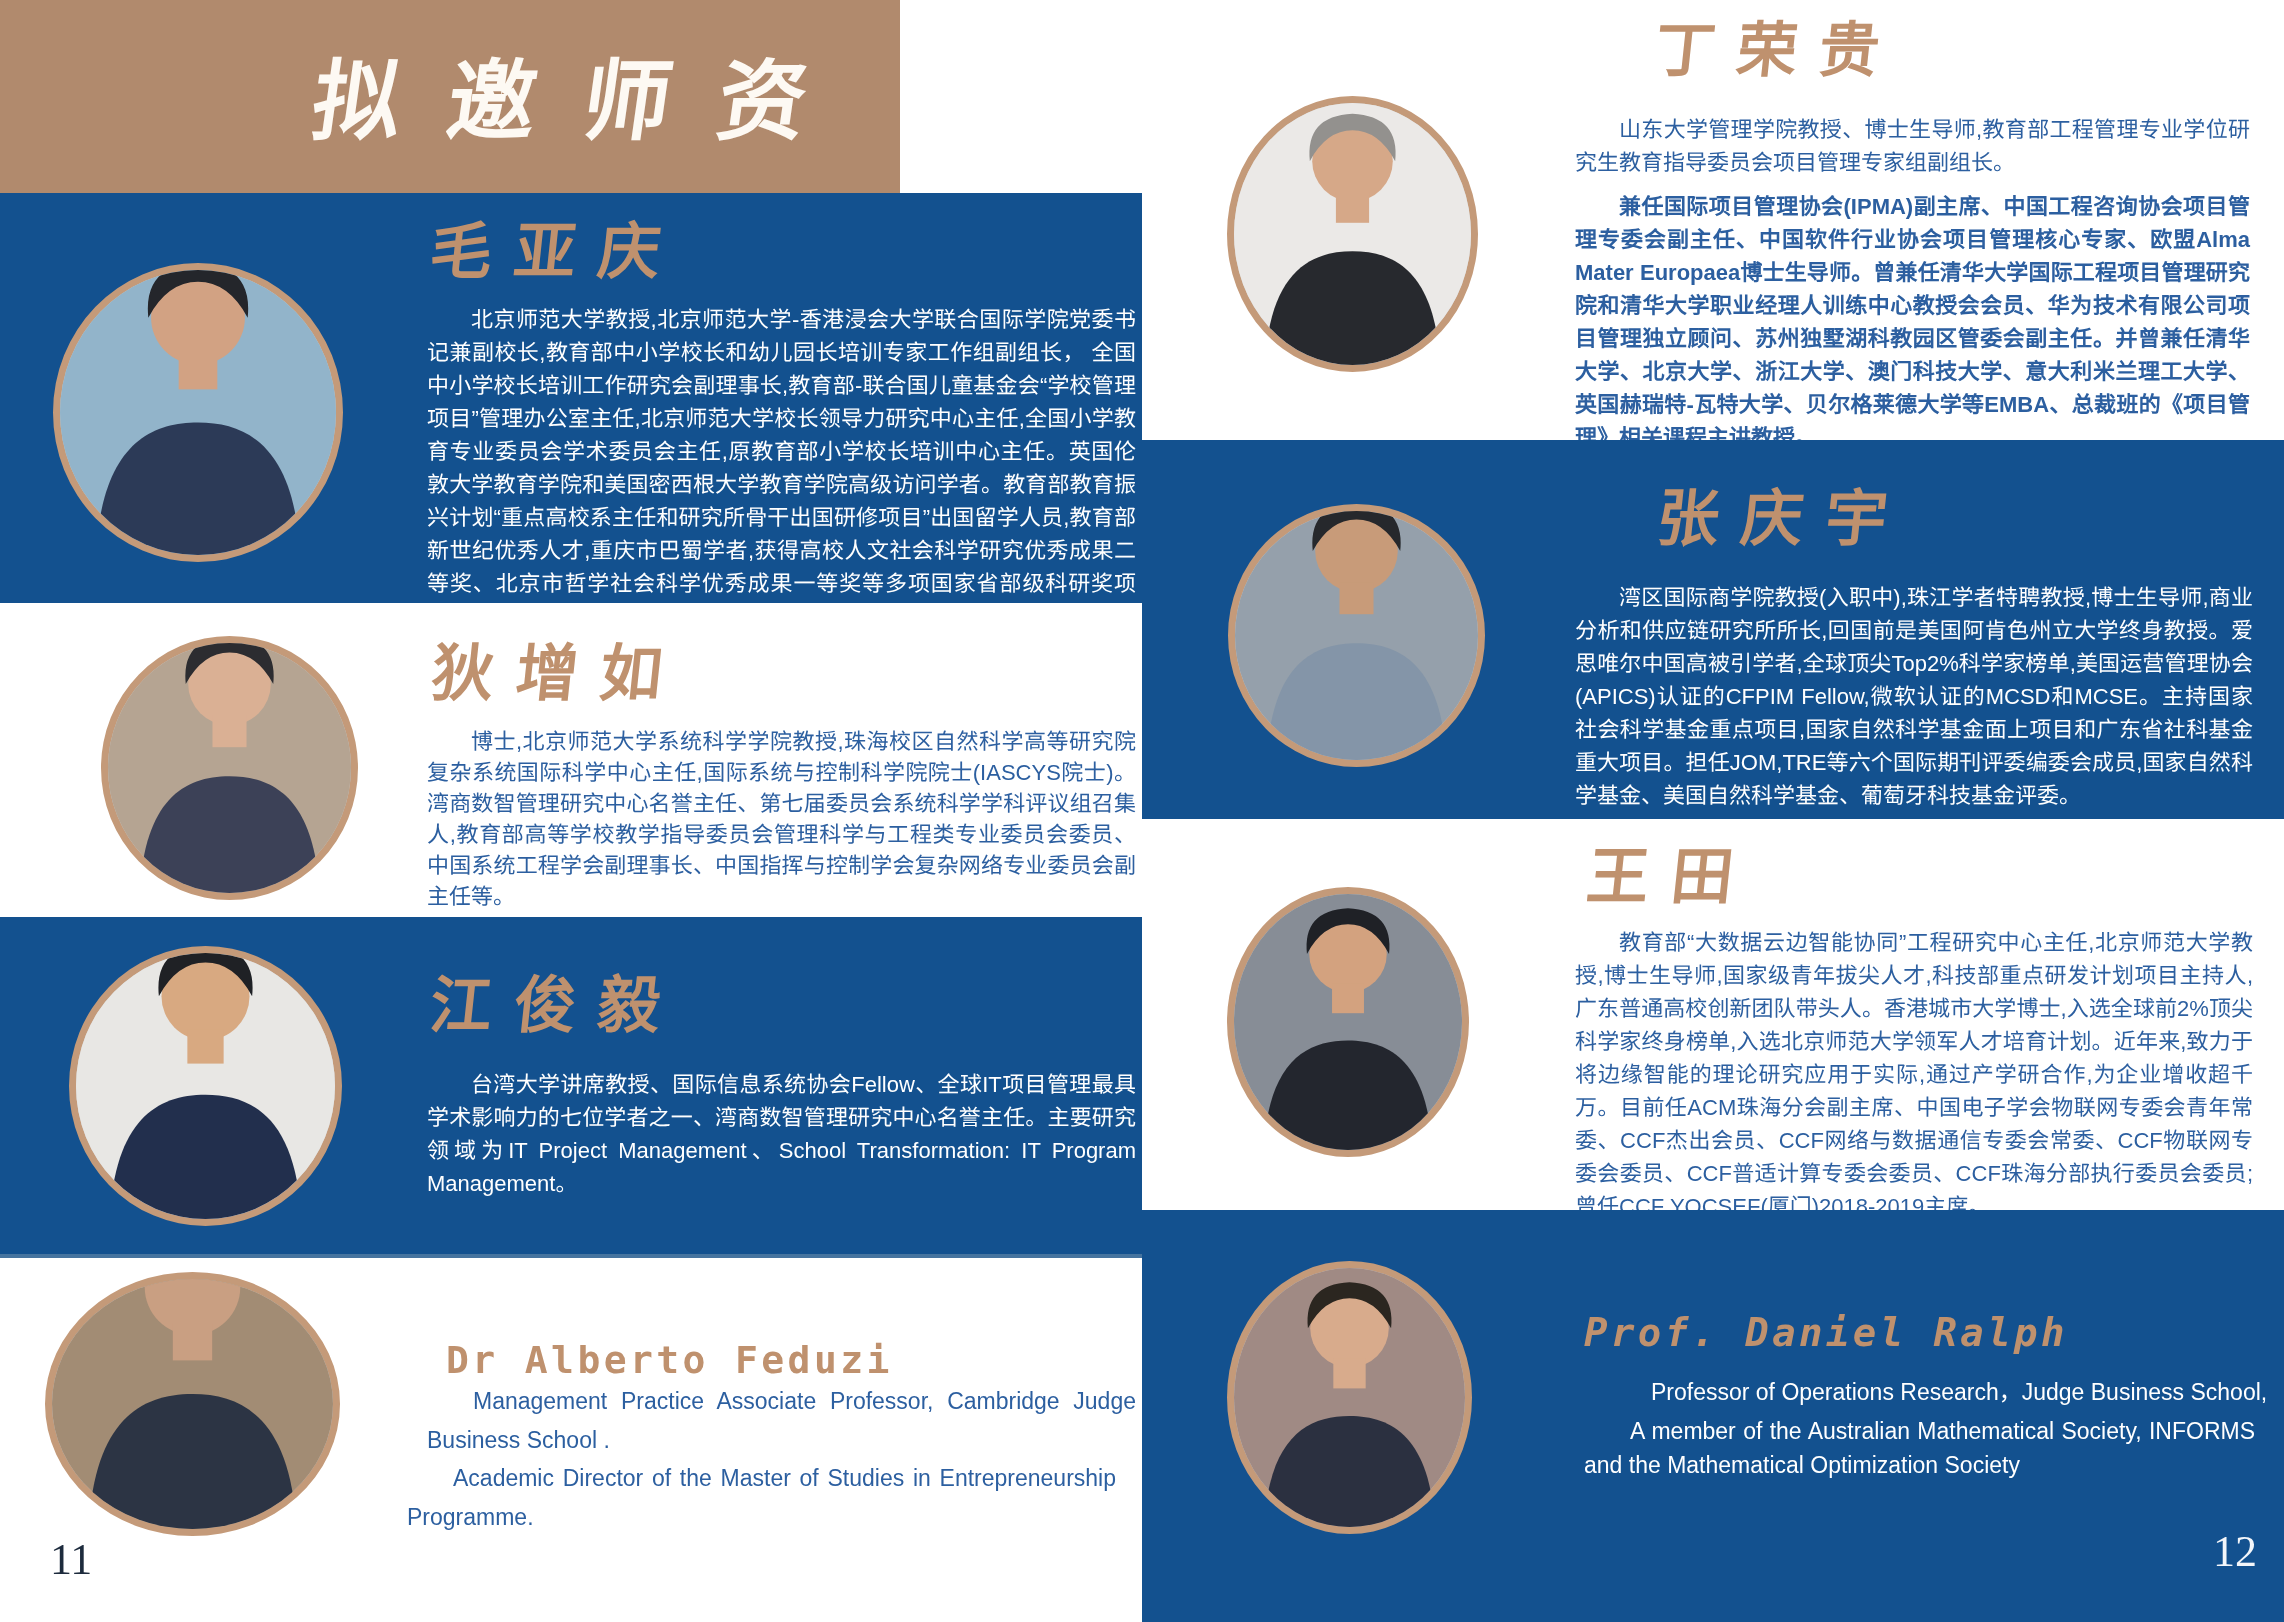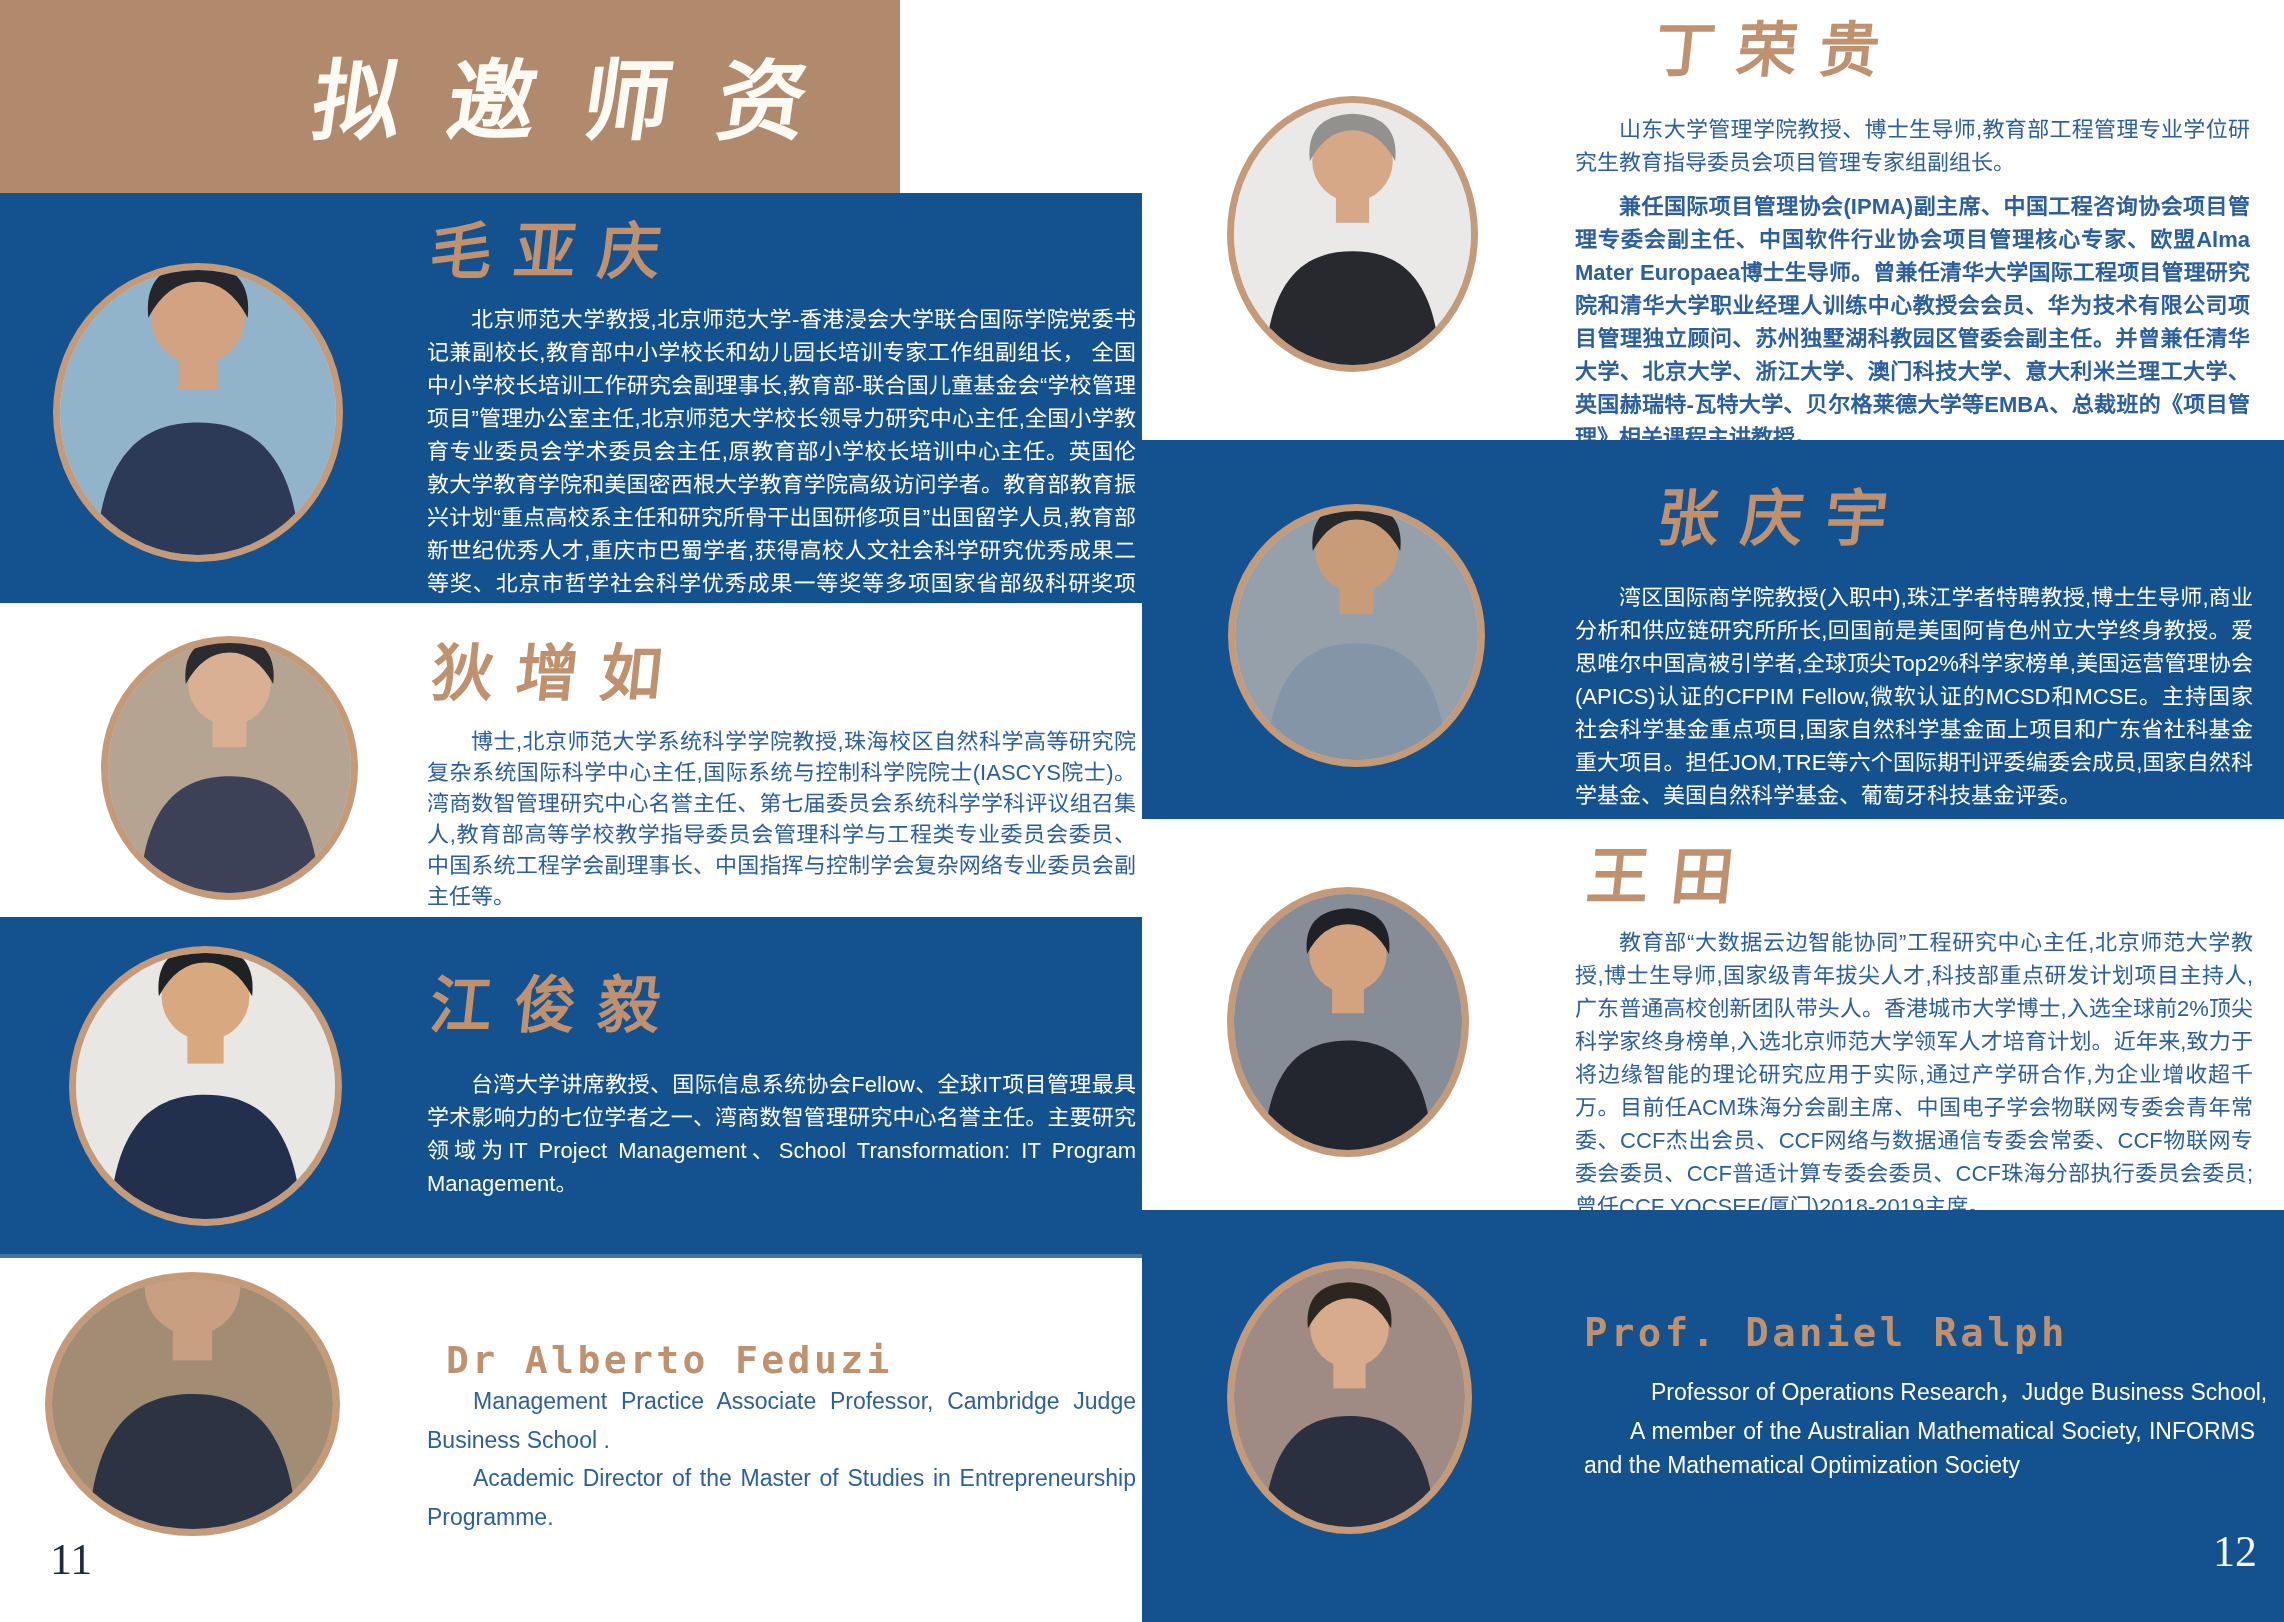--- a/index.html
+++ b/index.html
@@ -75,21 +75,21 @@
   .s3 .photo{left:69px;top:29px;width:273px;height:280px;
              --pbg:#e8e7e4;--psuit:#222f4d;--pskin:#d8a981;--phair:#1f2125;}
   .s3 .cname{left:427px;top:58px;}
   .s3 .bio{left:427px;top:151px;width:709px;}
 
   .s4{top:1262px;height:360px;}
   .s4 .photo{left:45px;top:10.3px;width:295px;height:264px;
              --pbg:#a28c74;--psuit:#2c3444;--pskin:#c99f82;--phair:#38322c;}
   .s4 .ename{left:446px;top:53px;margin-top:26px;}
   .s4 .bio-1{left:427px;top:120px;width:709px;}
-  .s4 .bio-2{left:427px;top:197px;width:709px;}
+  .s4 .bio-2{left:407px;top:197px;width:709px;}
 
   
   .s5{top:0;height:440px;}
   .s5 .cname{left:510px;top:20.6px;font-size:60px;}
   .s5 .photo{left:85px;top:96px;width:251px;height:276px;
              --pbg:#ebe9e7;--psuit:#27292e;--pskin:#d6a888;--phair:#93918e;}
   .s5 .bio-1{left:433px;top:113px;width:675px;}
   .s5 .bio-2{left:433px;top:190px;width:675px;font-weight:bold;}
 
   .s6{top:440px;height:379px;}
@@ -100,21 +100,21 @@
 
   .s7{top:820px;height:391px;}
   .s7 .cname{left:442px;top:26px;}
   .s7 .photo{left:85px;top:67px;width:242px;height:270px;
              --pbg:#878d96;--psuit:#23262e;--pskin:#d3a27f;--phair:#1f2126;}
   .s7 .bio{left:433px;top:106px;width:678px;line-height:33px;}
 
   .s8{top:1210px;height:412px;}
   .s8 .photo{left:85px;top:51px;width:245px;height:273px;
              --pbg:#a08a84;--psuit:#2b3040;--pskin:#d8ab8c;--phair:#2b2620;}
-  .s8 .ename{left:442px;top:103px;font-size:39px;}
+  .s8 .ename{left:442px;top:103px;font-size:39px;font-style:italic;}
   .s8 .bio-1{left:463px;top:165px;width:671px;line-height:34px;}
   .s8 .bio-2{left:442px;top:204px;width:671px;line-height:34px;}
 </style>
 </head>
 <body>
 
 <div class="canvas">
 
   <div class="page page-left">
 

